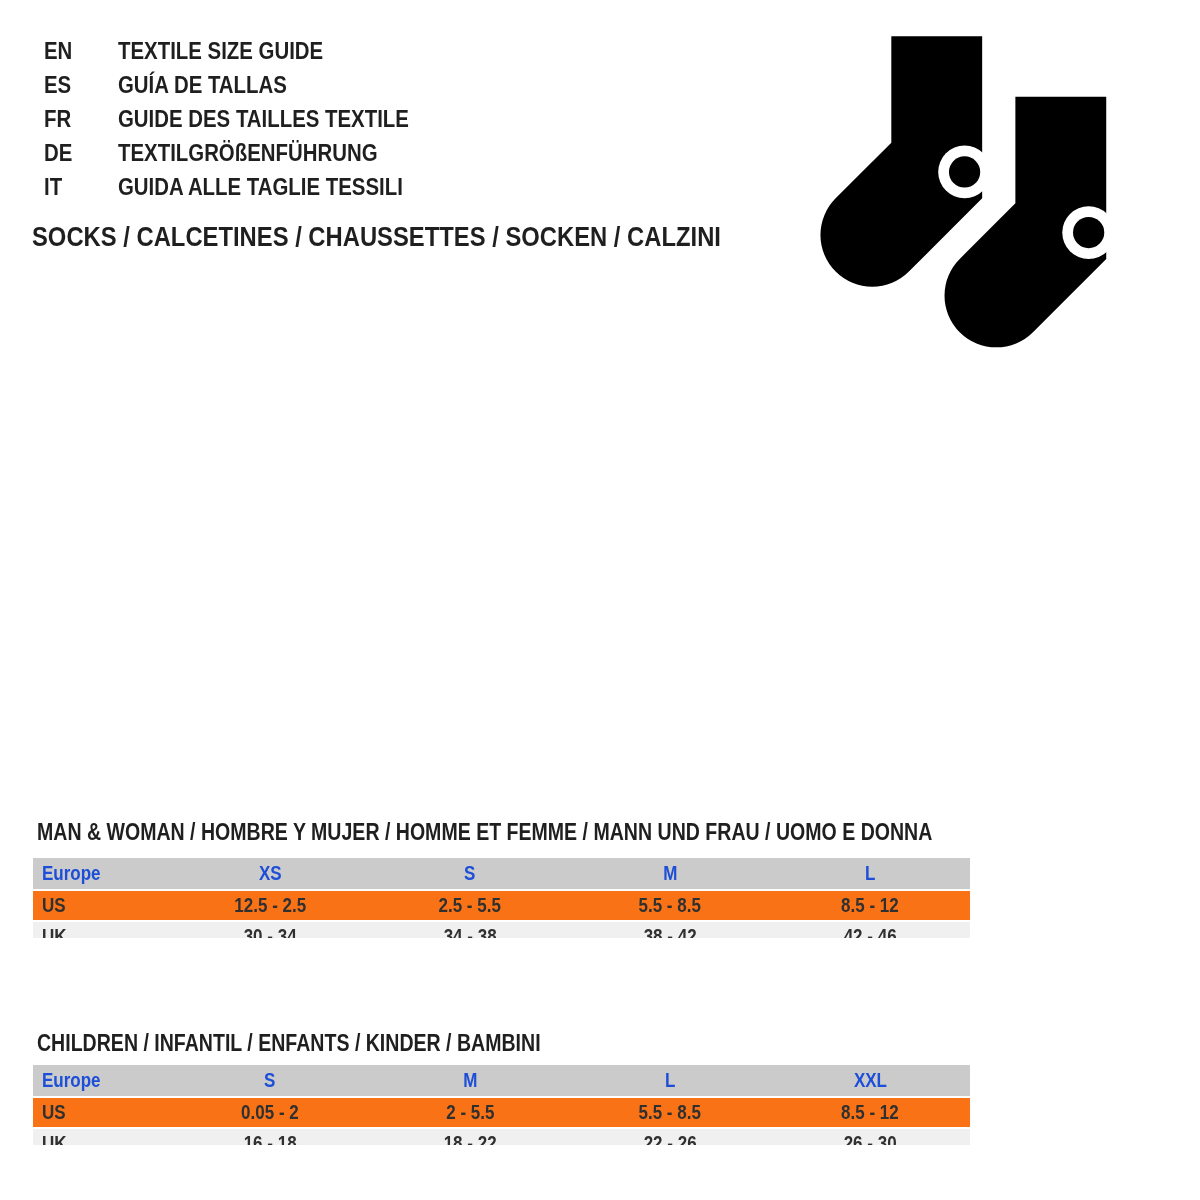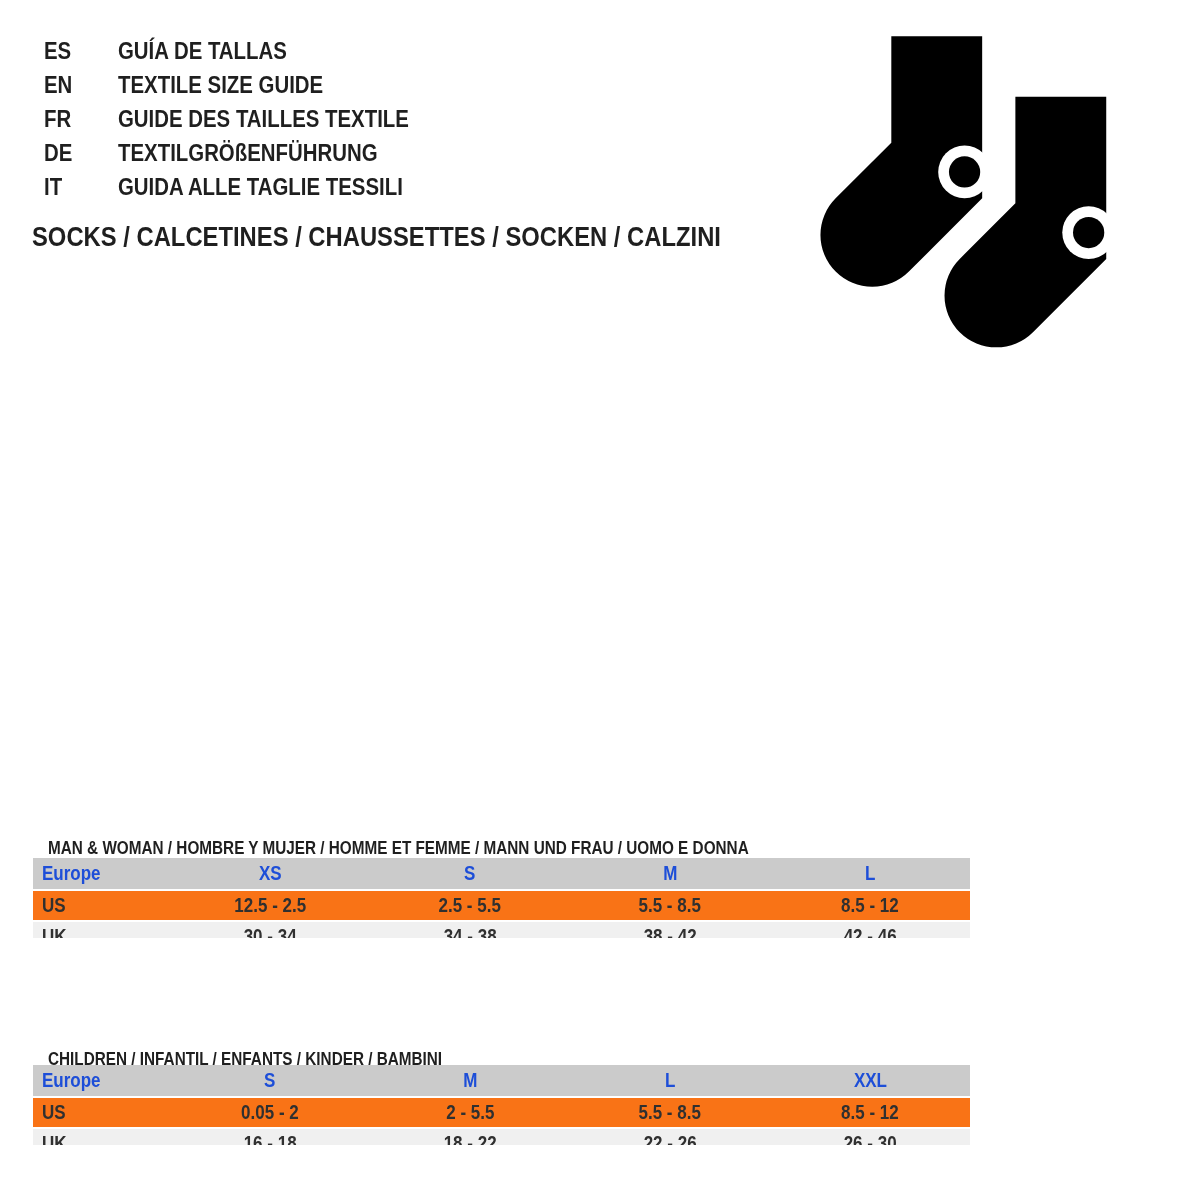--- a/index.html
+++ b/index.html
@@ -17,22 +17,22 @@
   .lang-code{width:74px;flex:0 0 74px;}
 
   
   .product-line{position:absolute;left:32px;top:221px;height:32px;line-height:32px;
     font-size:28px;font-weight:bold;}
 
   
   .icon-socks{position:absolute;left:820px;top:36px;width:296px;height:312px;}
 
   
-  .table-title{position:absolute;left:48px;height:24px;line-height:24px;
-    font-size:18px;font-weight:bold;margin-top:16px;}
+  .table-title{position:absolute;left:37px;height:24px;line-height:24px;
+    font-size:23px;font-weight:bold;}
   .t1-title{top:820px;}
   .t2-title{top:1031px;}
 
   
   .size-table{position:absolute;left:33px;width:937px;}
   .t1{top:858px;}
   .t2{top:1065px;}
   .trow{display:grid;grid-template-columns:137px 1fr 1fr 1fr 1fr;
     margin-bottom:2px;font-size:20px;font-weight:bold;}
   .trow.head{background:#cbcbcb;height:31px;line-height:31px;color:#1d4ed8;}
@@ -41,26 +41,26 @@
   .tcell{text-align:center;overflow:hidden;}
   .tcell.first{text-align:left;padding-left:9px;}
 </style>
 </head>
 <body>
 
 <div class="canvas">
 
   <div class="lang-block">
     <div class="lang-row">
+      <span class="lang-code"><span class="cond">EN</span></span>
+      <span class="cond">TEXTILE SIZE GUIDE</span>
+    </div>
+    <div class="lang-row">
       <span class="lang-code"><span class="cond">ES</span></span>
       <span class="cond">GUÍA DE TALLAS</span>
-    </div>
-    <div class="lang-row">
-      <span class="lang-code"><span class="cond">EN</span></span>
-      <span class="cond">TEXTILE SIZE GUIDE</span>
     </div>
     <div class="lang-row">
       <span class="lang-code"><span class="cond">FR</span></span>
       <span class="cond">GUIDE DES TAILLES TEXTILE</span>
     </div>
     <div class="lang-row">
       <span class="lang-code"><span class="cond">DE</span></span>
       <span class="cond">TEXTILGRÖßENFÜHRUNG</span>
     </div>
     <div class="lang-row">

